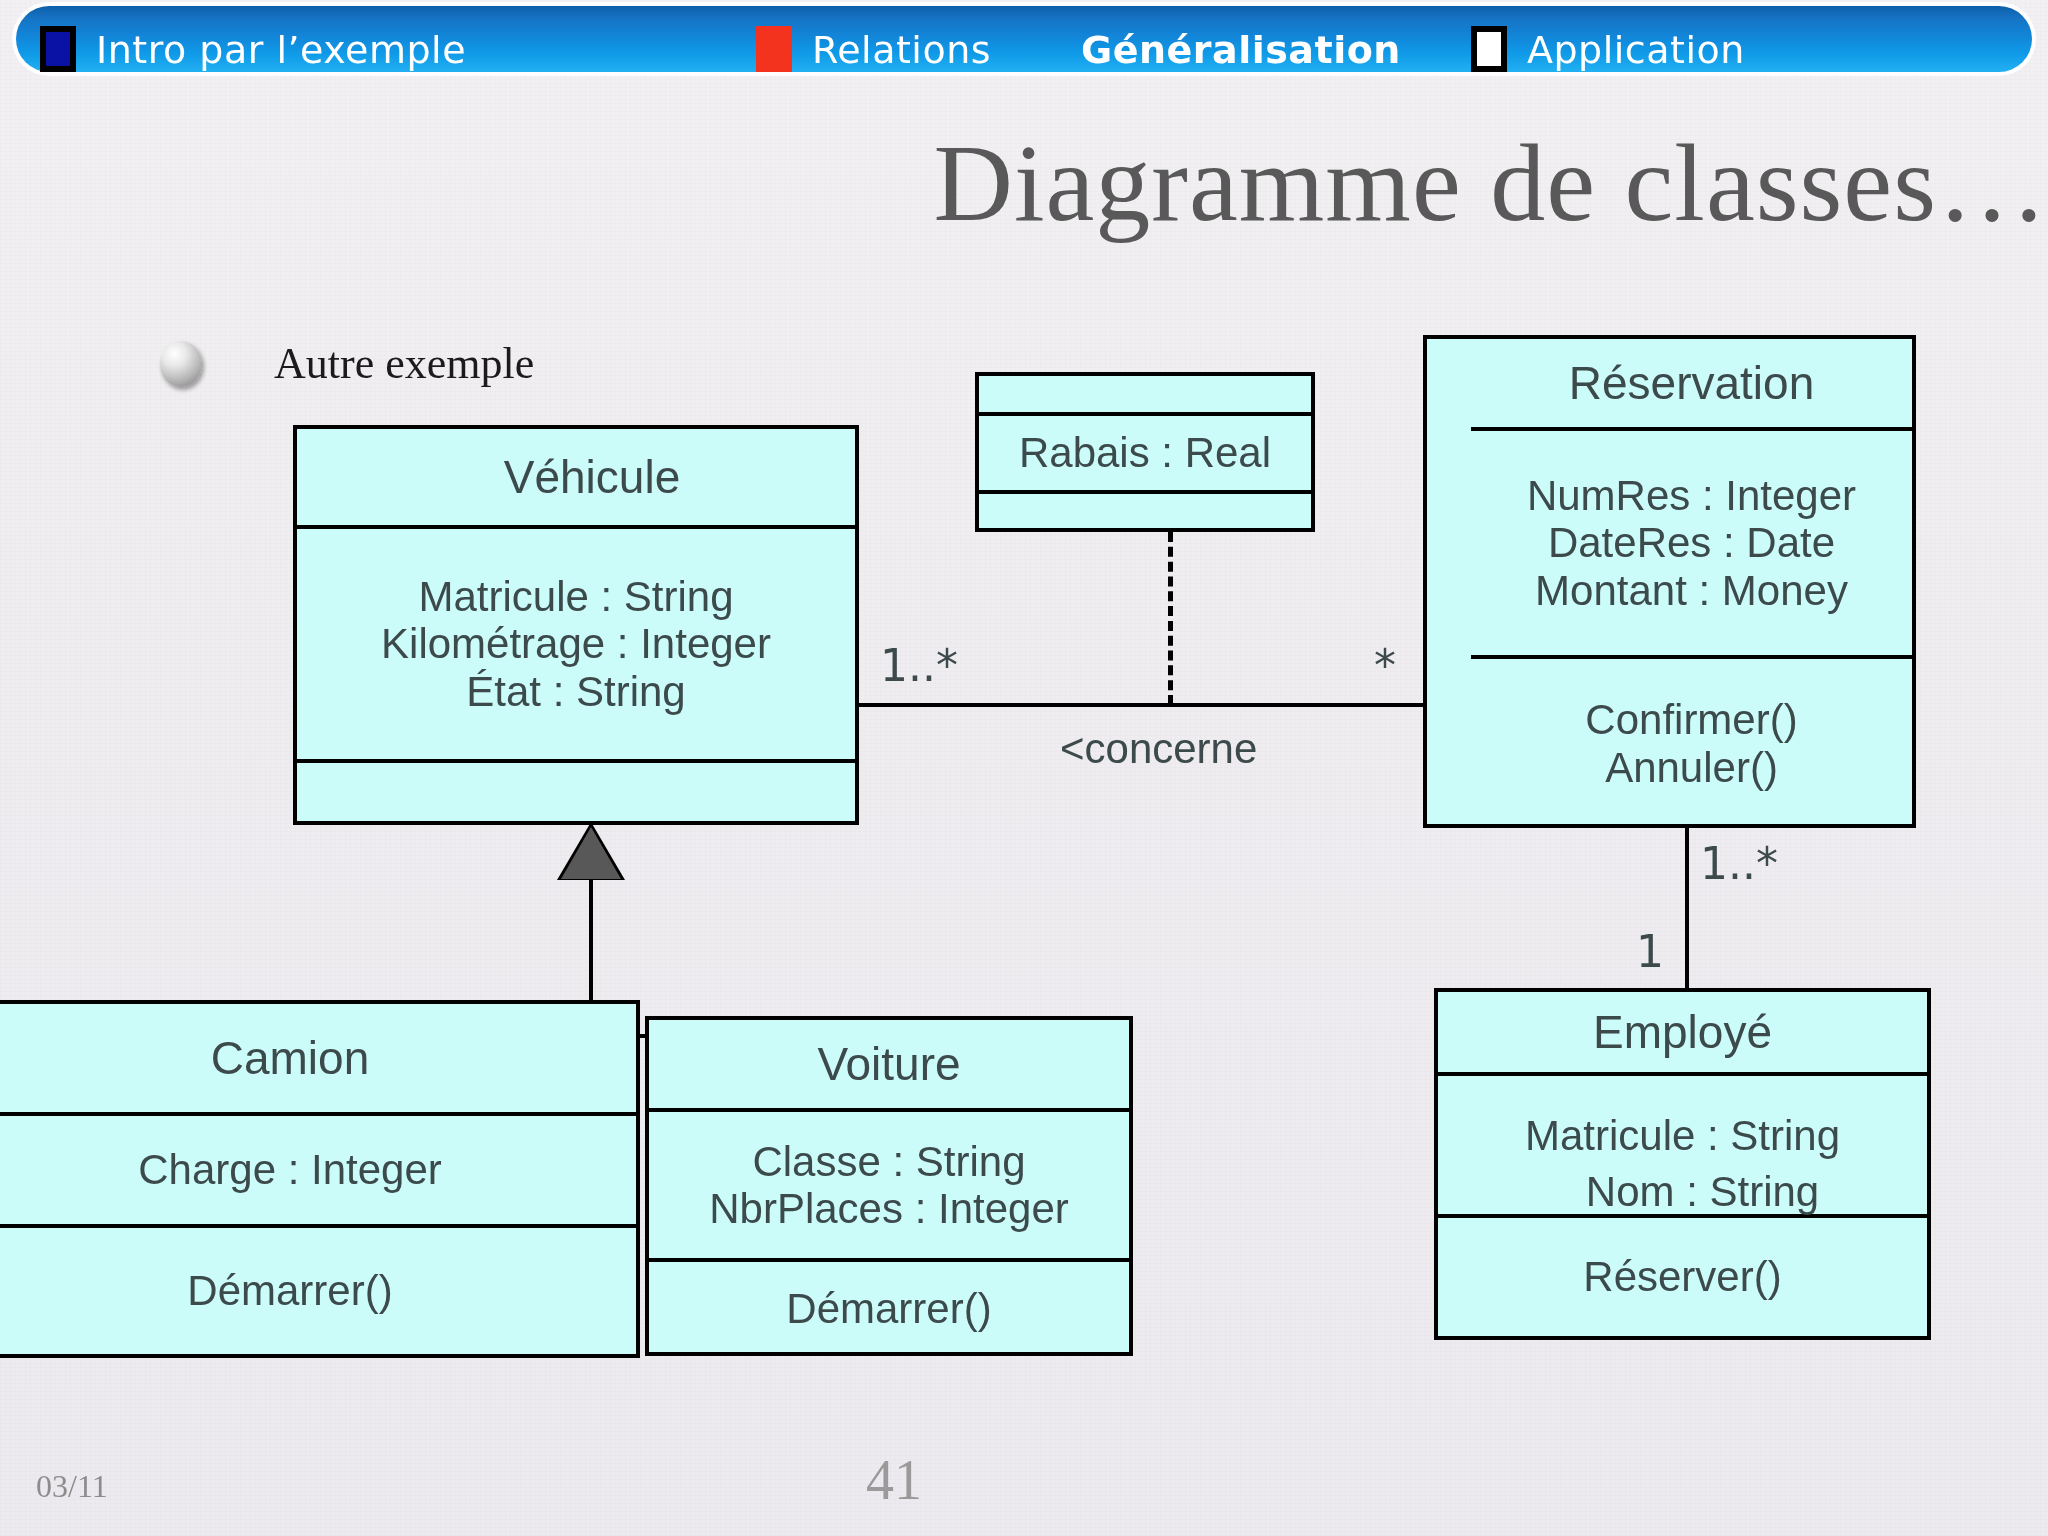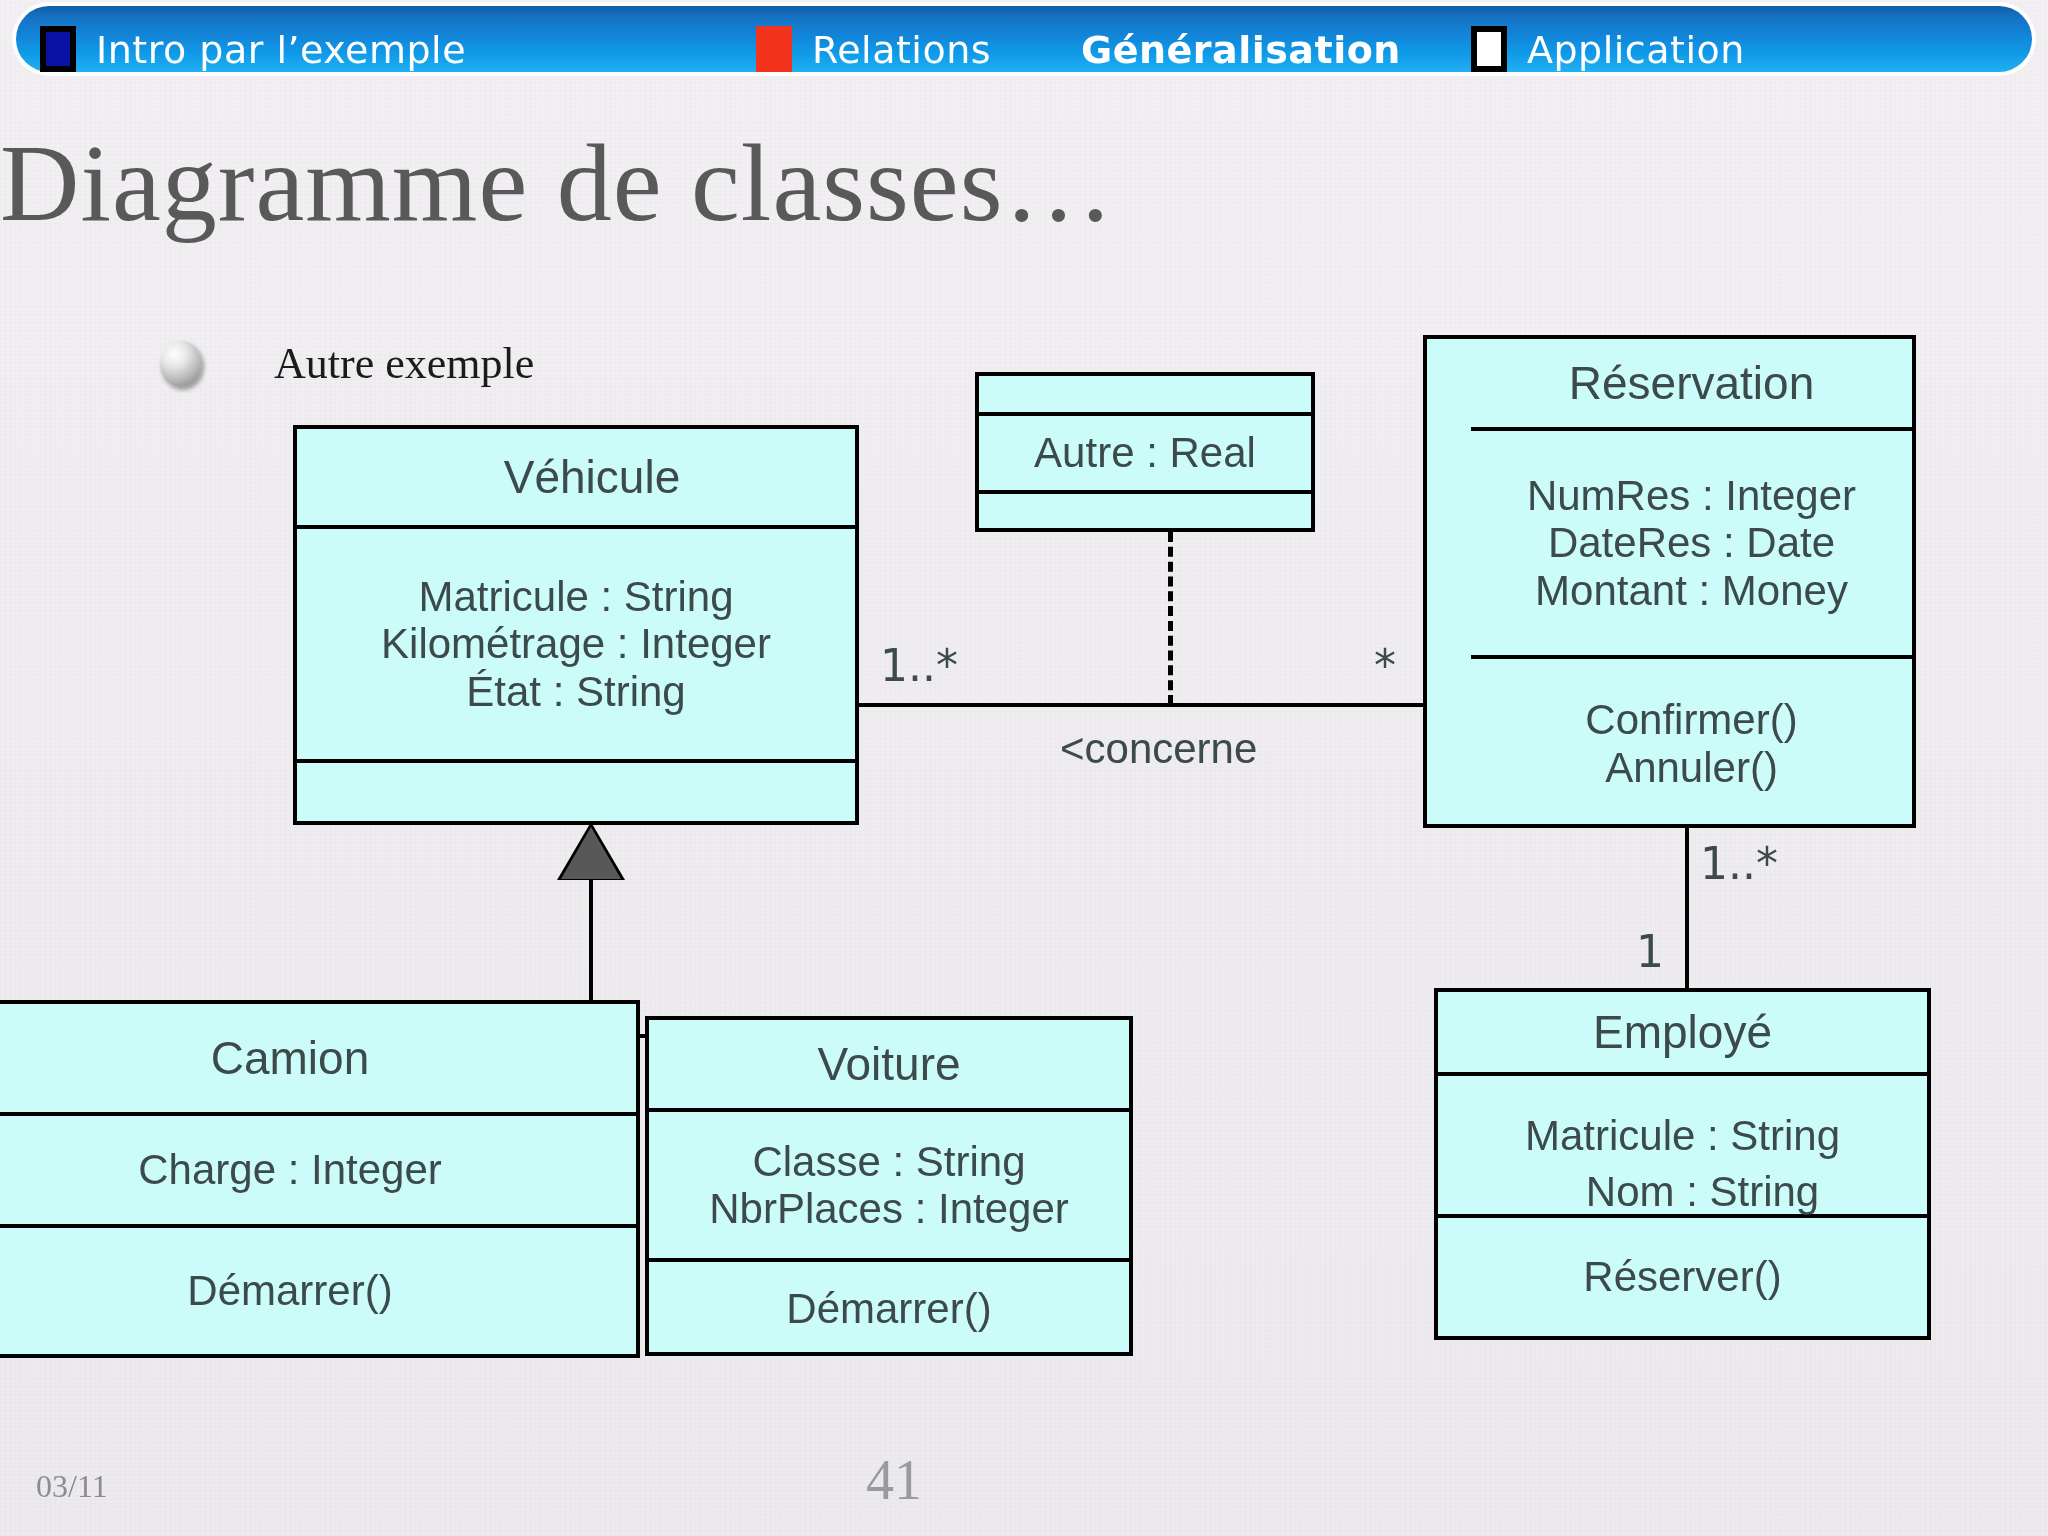--- a/index.html
+++ b/index.html
@@ -66,21 +66,21 @@
     font-family: "DejaVu Sans", sans-serif;
   }
   .nav-label.bold { font-weight: bold; }
 
   
   #page-title {
     position: absolute;
     left: 0;
     top: 120px;
     width: 2048px;
-    text-align: left;
+    text-align: right;
     font-family: "Liberation Serif", serif;
     font-size: 110px;
     color: #595959;
     letter-spacing: 1px;
     z-index: 2;
     white-space: nowrap;
   }
 
   
   #bullet-row {
@@ -275,21 +275,21 @@
       <div class="attr">État : String</div>
     </div>
     <div class="comp" style="height:62px;"></div>
   </div>
 
   <div class="uml" style="left:975px; top:372px; width:340px; height:160px;">
     <div class="comp" style="height:36px;">
       <div class="name"></div>
     </div>
     <div class="comp" style="height:78px;">
-      <div class="attr">Autre : Real</div>
+      <div class="attr">Rabais : Real</div>
     </div>
     <div class="comp" style="height:38px;"></div>
   </div>
 
   <div class="uml" style="left:1423px; top:335px; width:493px; height:493px;padding-left:44px;">
     <div class="comp" style="height:88px;">
       <div class="name">Réservation</div>
     </div>
     <div class="comp" style="height:228px;">
       <div class="attr">NumRes : Integer</div>

